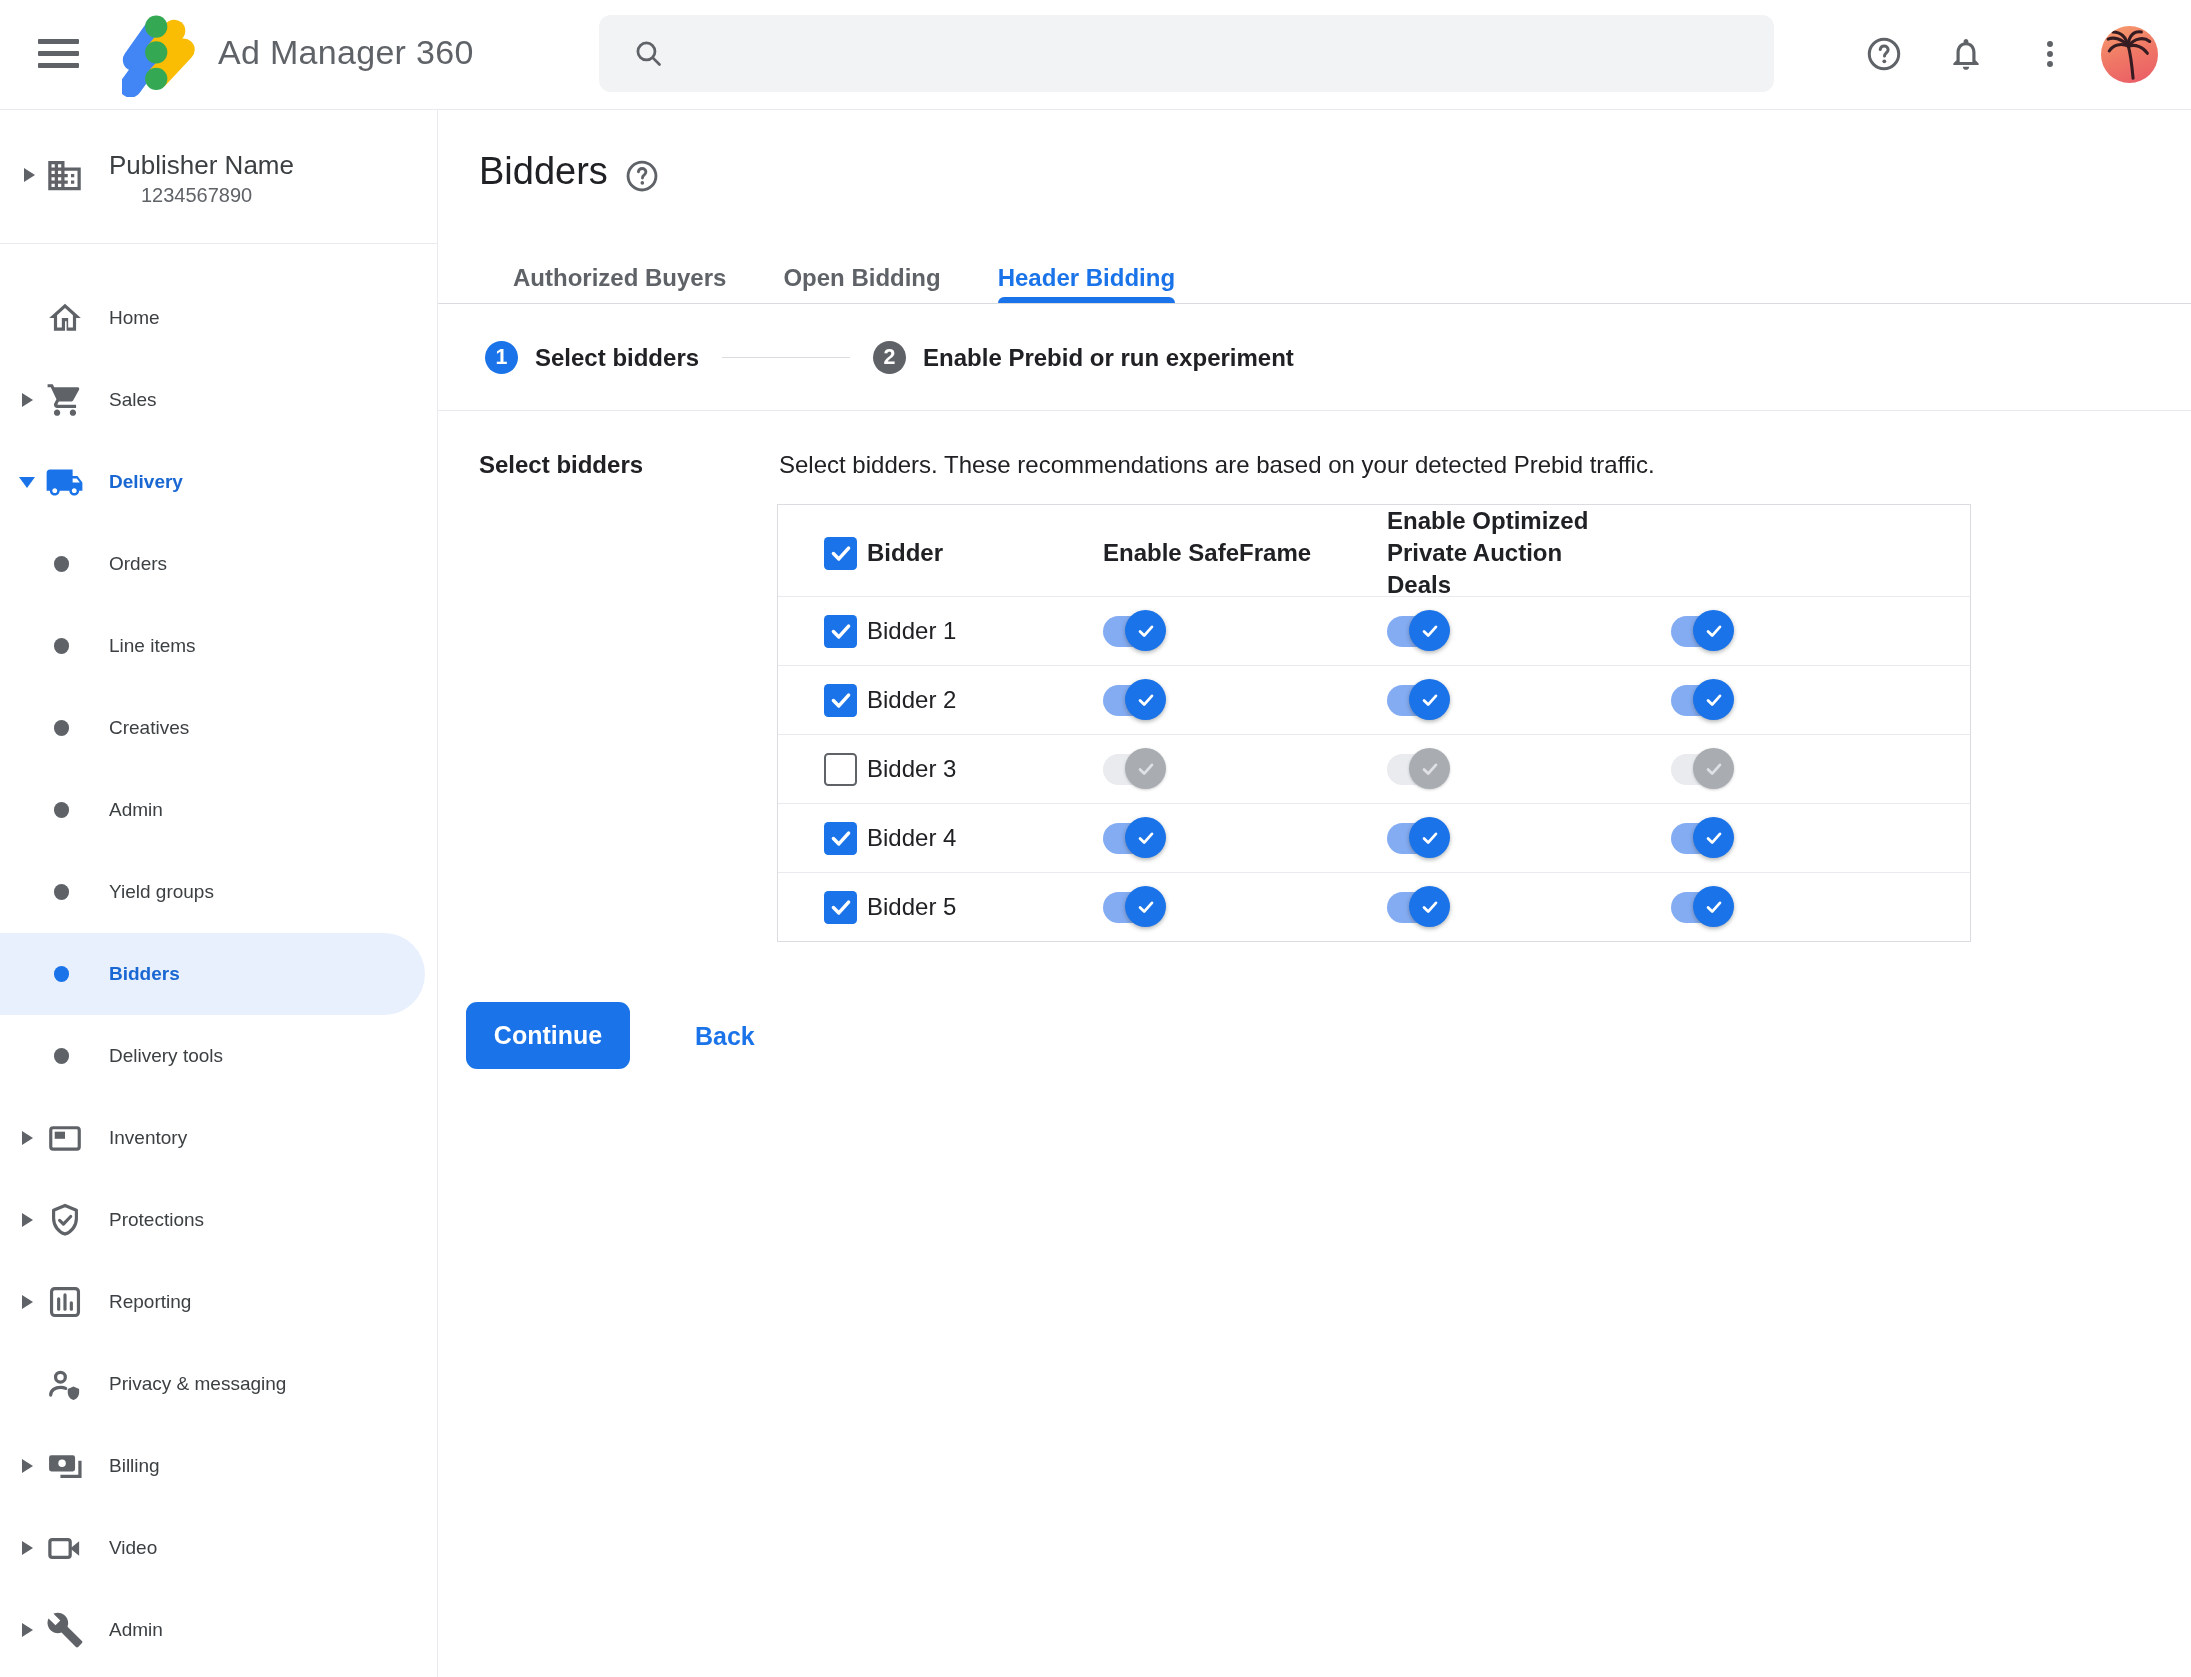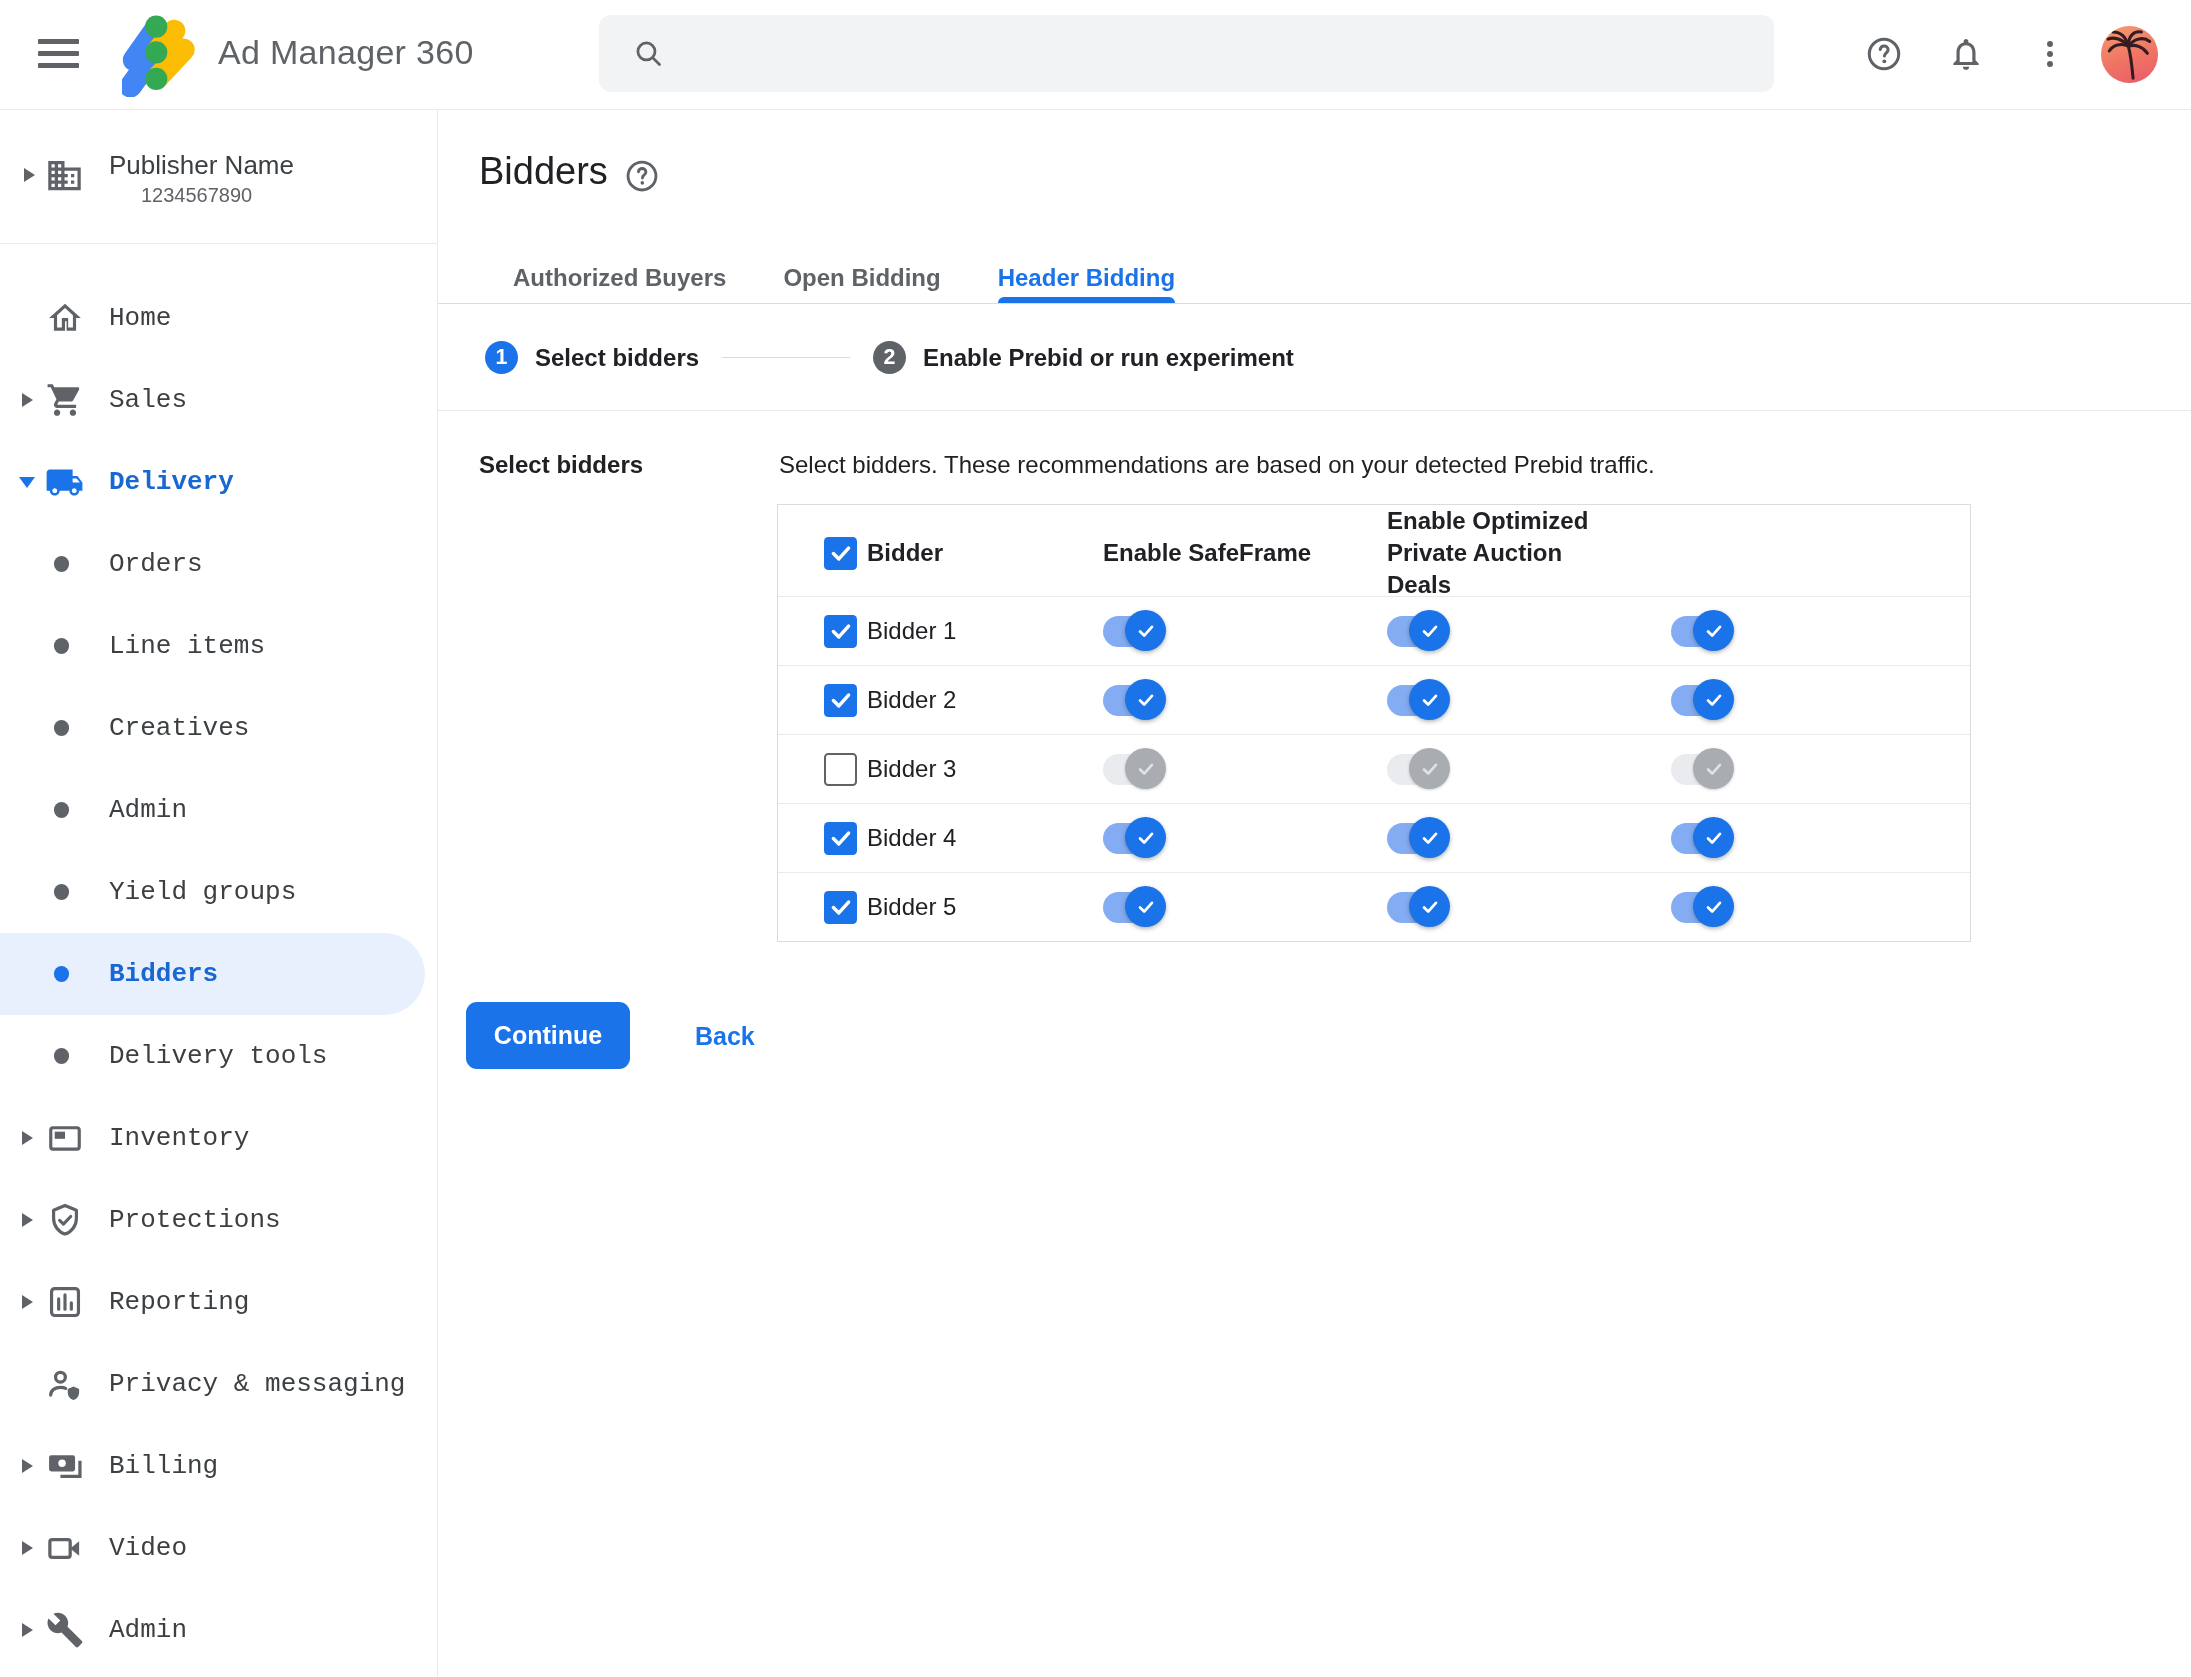--- a/index.html
+++ b/index.html
@@ -34,21 +34,21 @@
   .pub-name{position:absolute;left:109px;top:41px;font-size:26px;color:#3c4043;}
   .pub-id{position:absolute;left:109px;top:75px;font-size:20px;color:#5f6368;margin-left:32px;}
   .nav{position:absolute;top:135px;left:0;right:0;bottom:0;padding-top:33px;}
   .nav-item{position:relative;height:82px;display:flex;align-items:center;cursor:pointer;}
   .nav-item .arrow-r{position:absolute;left:22px;width:0;height:0;
              border-top:7.7px solid transparent;border-bottom:7.7px solid transparent;border-left:11px solid #5f6368;}
   .nav-item .arrow-d{position:absolute;left:19px;width:0;height:0;
              border-left:8.6px solid transparent;border-right:8.6px solid transparent;border-top:11px solid #1a73e8;}
   .nav-item .icon{position:absolute;left:45px;width:39px;height:39px;display:flex;align-items:center;justify-content:center;}
   .nav-item .bullet{position:absolute;left:54px;width:15.4px;height:15.4px;border-radius:50%;background:#5f6368;}
-  .nav-item .lbl{position:absolute;left:109px;font-size:26px;color:#3c4043;white-space:nowrap;font-family:Liberation Mono, monospace;}
+  .nav-item .lbl{position:absolute;left:109px;font-size:19px;color:#3c4043;white-space:nowrap;}
   .nav-item.active .lbl{color:#1967d2;font-weight:600;}
   .nav-item.active .bullet{background:#1a73e8;}
   .nav-item.selected{background:#e8f0fe;width:425px;border-radius:0 41px 41px 0;}
 
   
   .main{position:absolute;left:438px;top:109px;right:0;bottom:0;background:#fff;}
   .page-title{position:absolute;left:41px;top:41px;font-size:38px;color:#202124;}
   .title-help{position:absolute;left:186px;top:49px;cursor:pointer;}
   .tabs{position:absolute;left:0;right:0;top:144px;height:51px;border-bottom:1.7px solid #dadce0;
         display:flex;align-items:center;padding-left:75px;gap:57px;box-sizing:border-box;}

